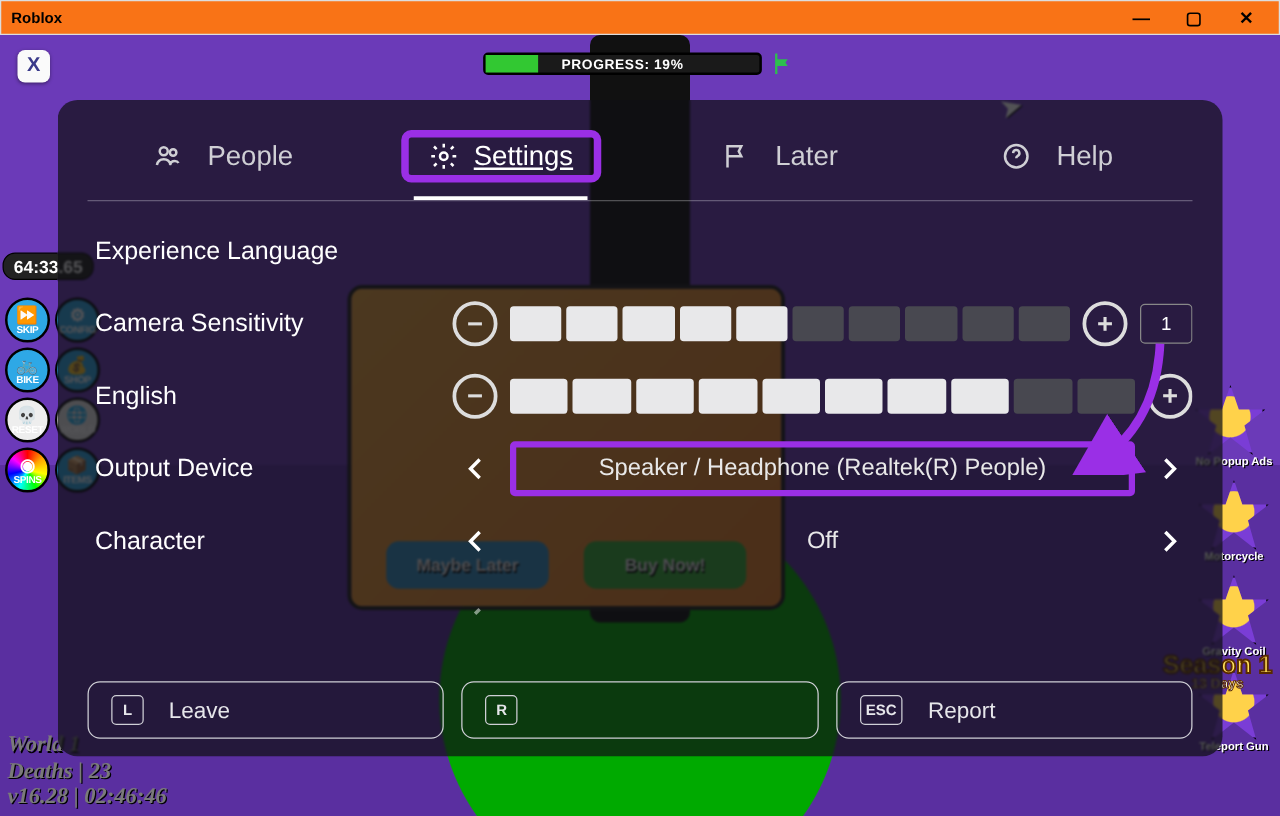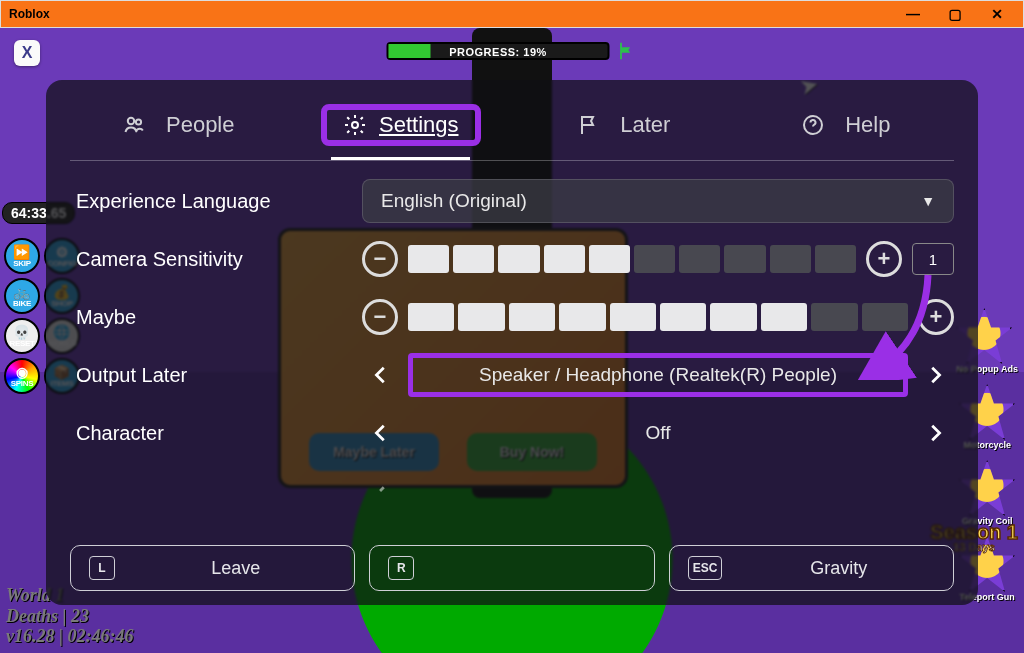--- a/index.html
+++ b/index.html
@@ -250,21 +250,21 @@
     background: transparent;
   }
   .keycap {
     border: 1.5px solid #cfcfd6;
     border-radius: 4px;
     min-width: 26px; height: 24px;
     display: flex; align-items: center; justify-content: center;
     font-size: 12px; font-weight: 700;
     padding: 0 4px;
   }
-  .actbtn .center { flex: 1; text-align: center; }
+  .actbtn .center { flex: 1; text-align: left; }
 
   
   .anno-arrow {
     position: absolute;
     right: 40px; top: 190px;
     width: 90px; height: 110px;
     pointer-events: none;
   }
 
   
@@ -439,24 +439,20 @@
             <path d="M9.5 9.5a2.5 2.5 0 1 1 3.7 2.2c-.9.5-1.2 1-1.2 1.8M12 17h.01"></path>
           </svg>
         <span>Help</span>
       </div>
     </div>
 
     <div class="rows">
 
       <div class="row">
         <div class="label">Experience Language</div>
-        <div class="selectbox">
-          <span>English (Original)</span>
-          <span class="caret">▼</span>
-        </div>
       </div>
 
       <div class="row">
         <div class="label">Camera Sensitivity</div>
         <div class="slider-wrap">
           <div class="circbtn">
               <span>−</span>
             </div>
           <div class="slider">
               <div class="seg on"></div>
@@ -471,21 +467,21 @@
               <div class="seg"></div>
             </div>
           <div class="circbtn">
               <span>+</span>
             </div>
           <div class="valbox">1</div>
         </div>
       </div>
 
       <div class="row">
-        <div class="label">Maybe</div>
+        <div class="label">English</div>
         <div class="slider-wrap">
           <div class="circbtn">
               <span>−</span>
             </div>
           <div class="slider">
               <div class="seg on"></div>
               <div class="seg on"></div>
               <div class="seg on"></div>
               <div class="seg on"></div>
               <div class="seg on"></div>
@@ -495,21 +491,21 @@
               <div class="seg"></div>
               <div class="seg"></div>
             </div>
           <div class="circbtn">
               <span>+</span>
             </div>
         </div>
       </div>
 
       <div class="row">
-        <div class="label">Output Later</div>
+        <div class="label">Output Device</div>
         <div class="arrowrow">
           <div class="chev">
               <svg viewBox="0 0 24 24">
                 <path d="M15 4l-8 8 8 8"></path>
               </svg>
             </div>
           <div class="mid hl">Speaker / Headphone (Realtek(R) People)</div>
           <div class="chev">
               <svg viewBox="0 0 24 24">
                 <path d="M9 4l8 8-8 8"></path>
@@ -553,21 +549,21 @@
     <div class="actions">
       <div class="actbtn">
         <span class="keycap">L</span>
         <span class="center">Leave</span>
       </div>
       <div class="actbtn">
         <span class="keycap">R</span>
       </div>
       <div class="actbtn">
         <span class="keycap">ESC</span>
-        <span class="center">Gravity</span>
+        <span class="center">Report</span>
       </div>
     </div>
 
     <svg class="anno-arrow" viewBox="0 0 90 110">
       <defs>
           <marker id="ah" markerWidth="8" markerHeight="8" refX="4" refY="4" orient="auto">
         <path d="M0 0 L8 4 L0 8 z" fill="#9a2fe6"></path>
           </marker>
         </defs>
       <path d="M80 5 C 78 50, 60 80, 30 100" stroke="#9a2fe6" stroke-width="7" fill="none" marker-end="url(#ah)"></path>

